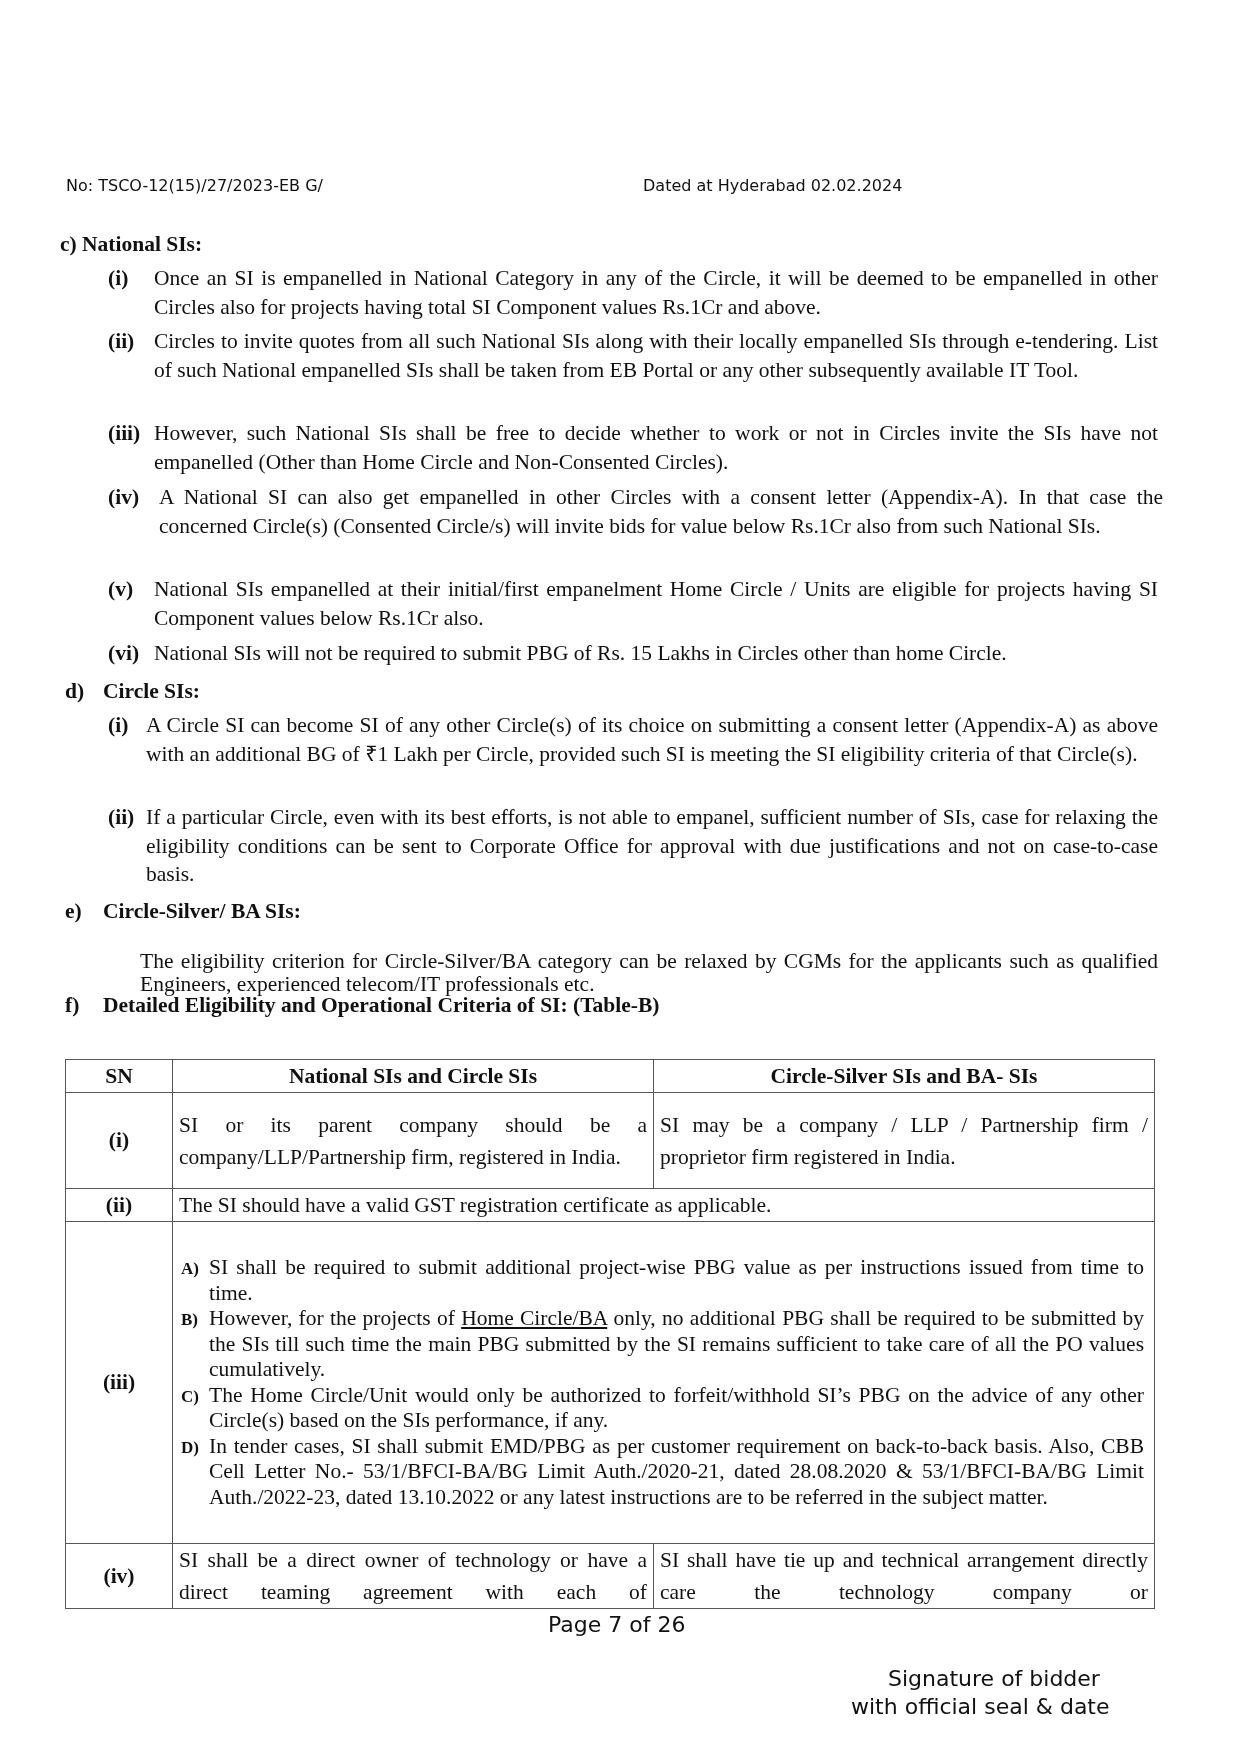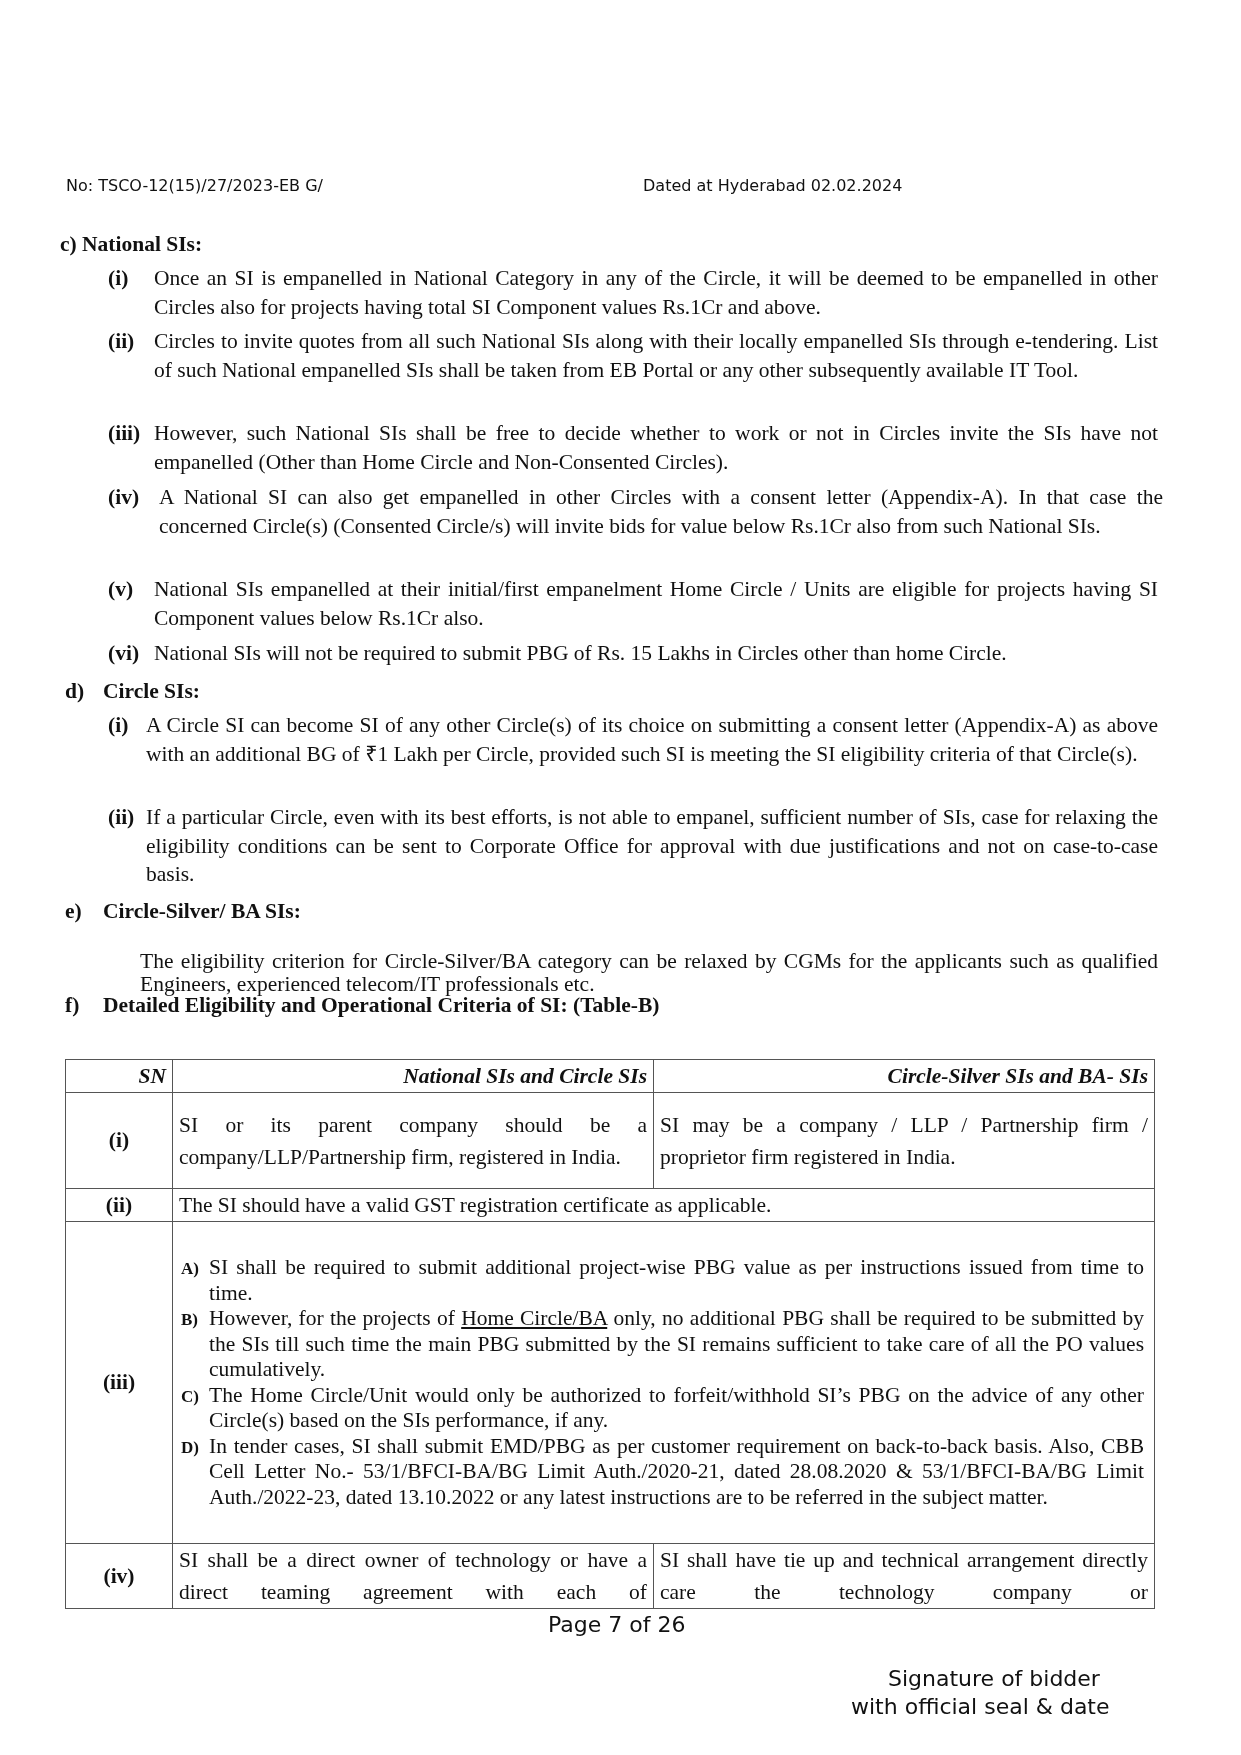--- a/index.html
+++ b/index.html
@@ -10,21 +10,21 @@
   .hdr { font-size: 16px; top: 176px; }
   .sec-h { font-family: "Liberation Serif", serif; font-weight: bold; font-size: 21.5px; line-height: 28px; }
   .item { position: absolute; font-family: "Liberation Serif", serif; font-size: 21.5px; line-height: 28.5px; }
   .item .num { position: absolute; left: 0; top: 0; font-weight: bold; }
   .item .txt { position: absolute; text-align: justify; text-align-last: left; }
   .para { position: absolute; font-family: "Liberation Serif", serif; font-size: 21.5px; line-height: 23px; text-align: justify; margin-top: 22px; }
 
   table.tb { position: absolute; left: 65px; top: 1059px; width: 1090px; border-collapse: collapse;
              font-family: "Liberation Serif", serif; font-size: 21.5px; }
   table.tb td, table.tb th { border: 1.5px solid #555; padding: 0 6px; vertical-align: middle; }
-  table.tb th { font-weight: bold; text-align: right; height: 32px; font-style: italic; }
+  table.tb th { font-weight: bold; text-align: center; height: 32px; }
   td.sn { width: 94px; text-align: center; font-weight: bold; }
   td.col { text-align: justify; line-height: 32px; }
   td.c1 { width: 468px; }
   .sub { position: relative; padding-left: 32px; text-align: justify; line-height: 25.5px; }
   .sub .lbl { position: absolute; left: 4px; top: 1px; font-weight: bold; font-size: 17px; }
   .u { text-decoration: underline; }
 
   .footer { font-size: 22px; }
 </style>
 </head>

